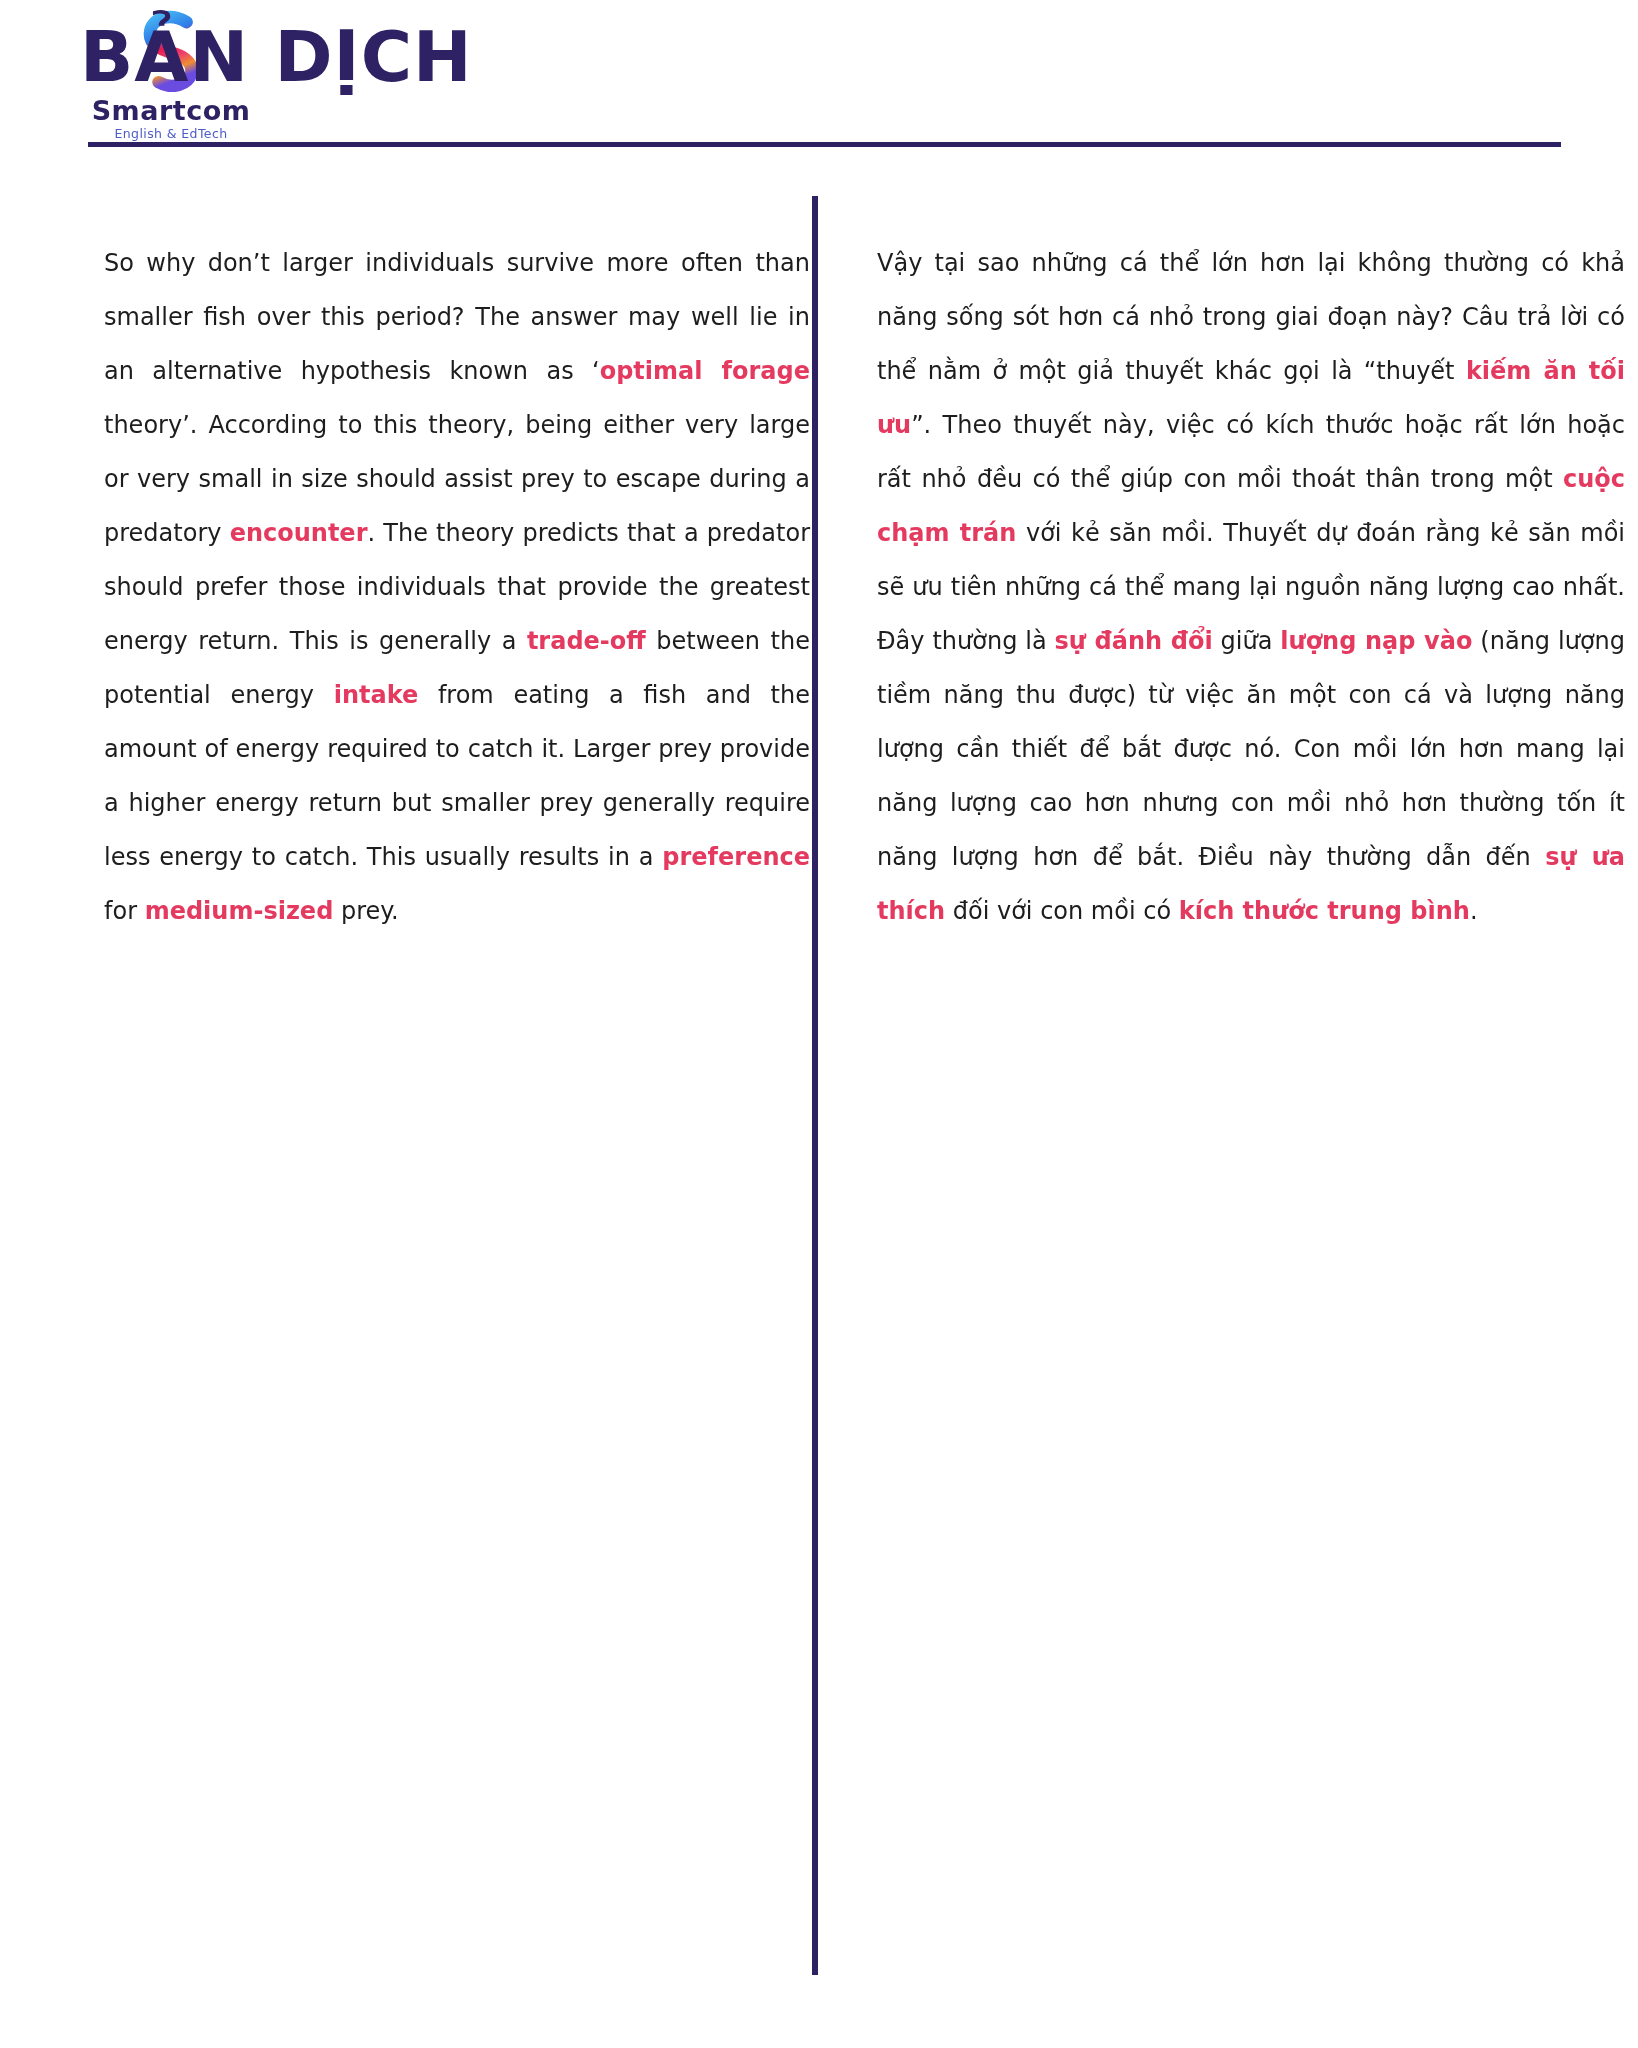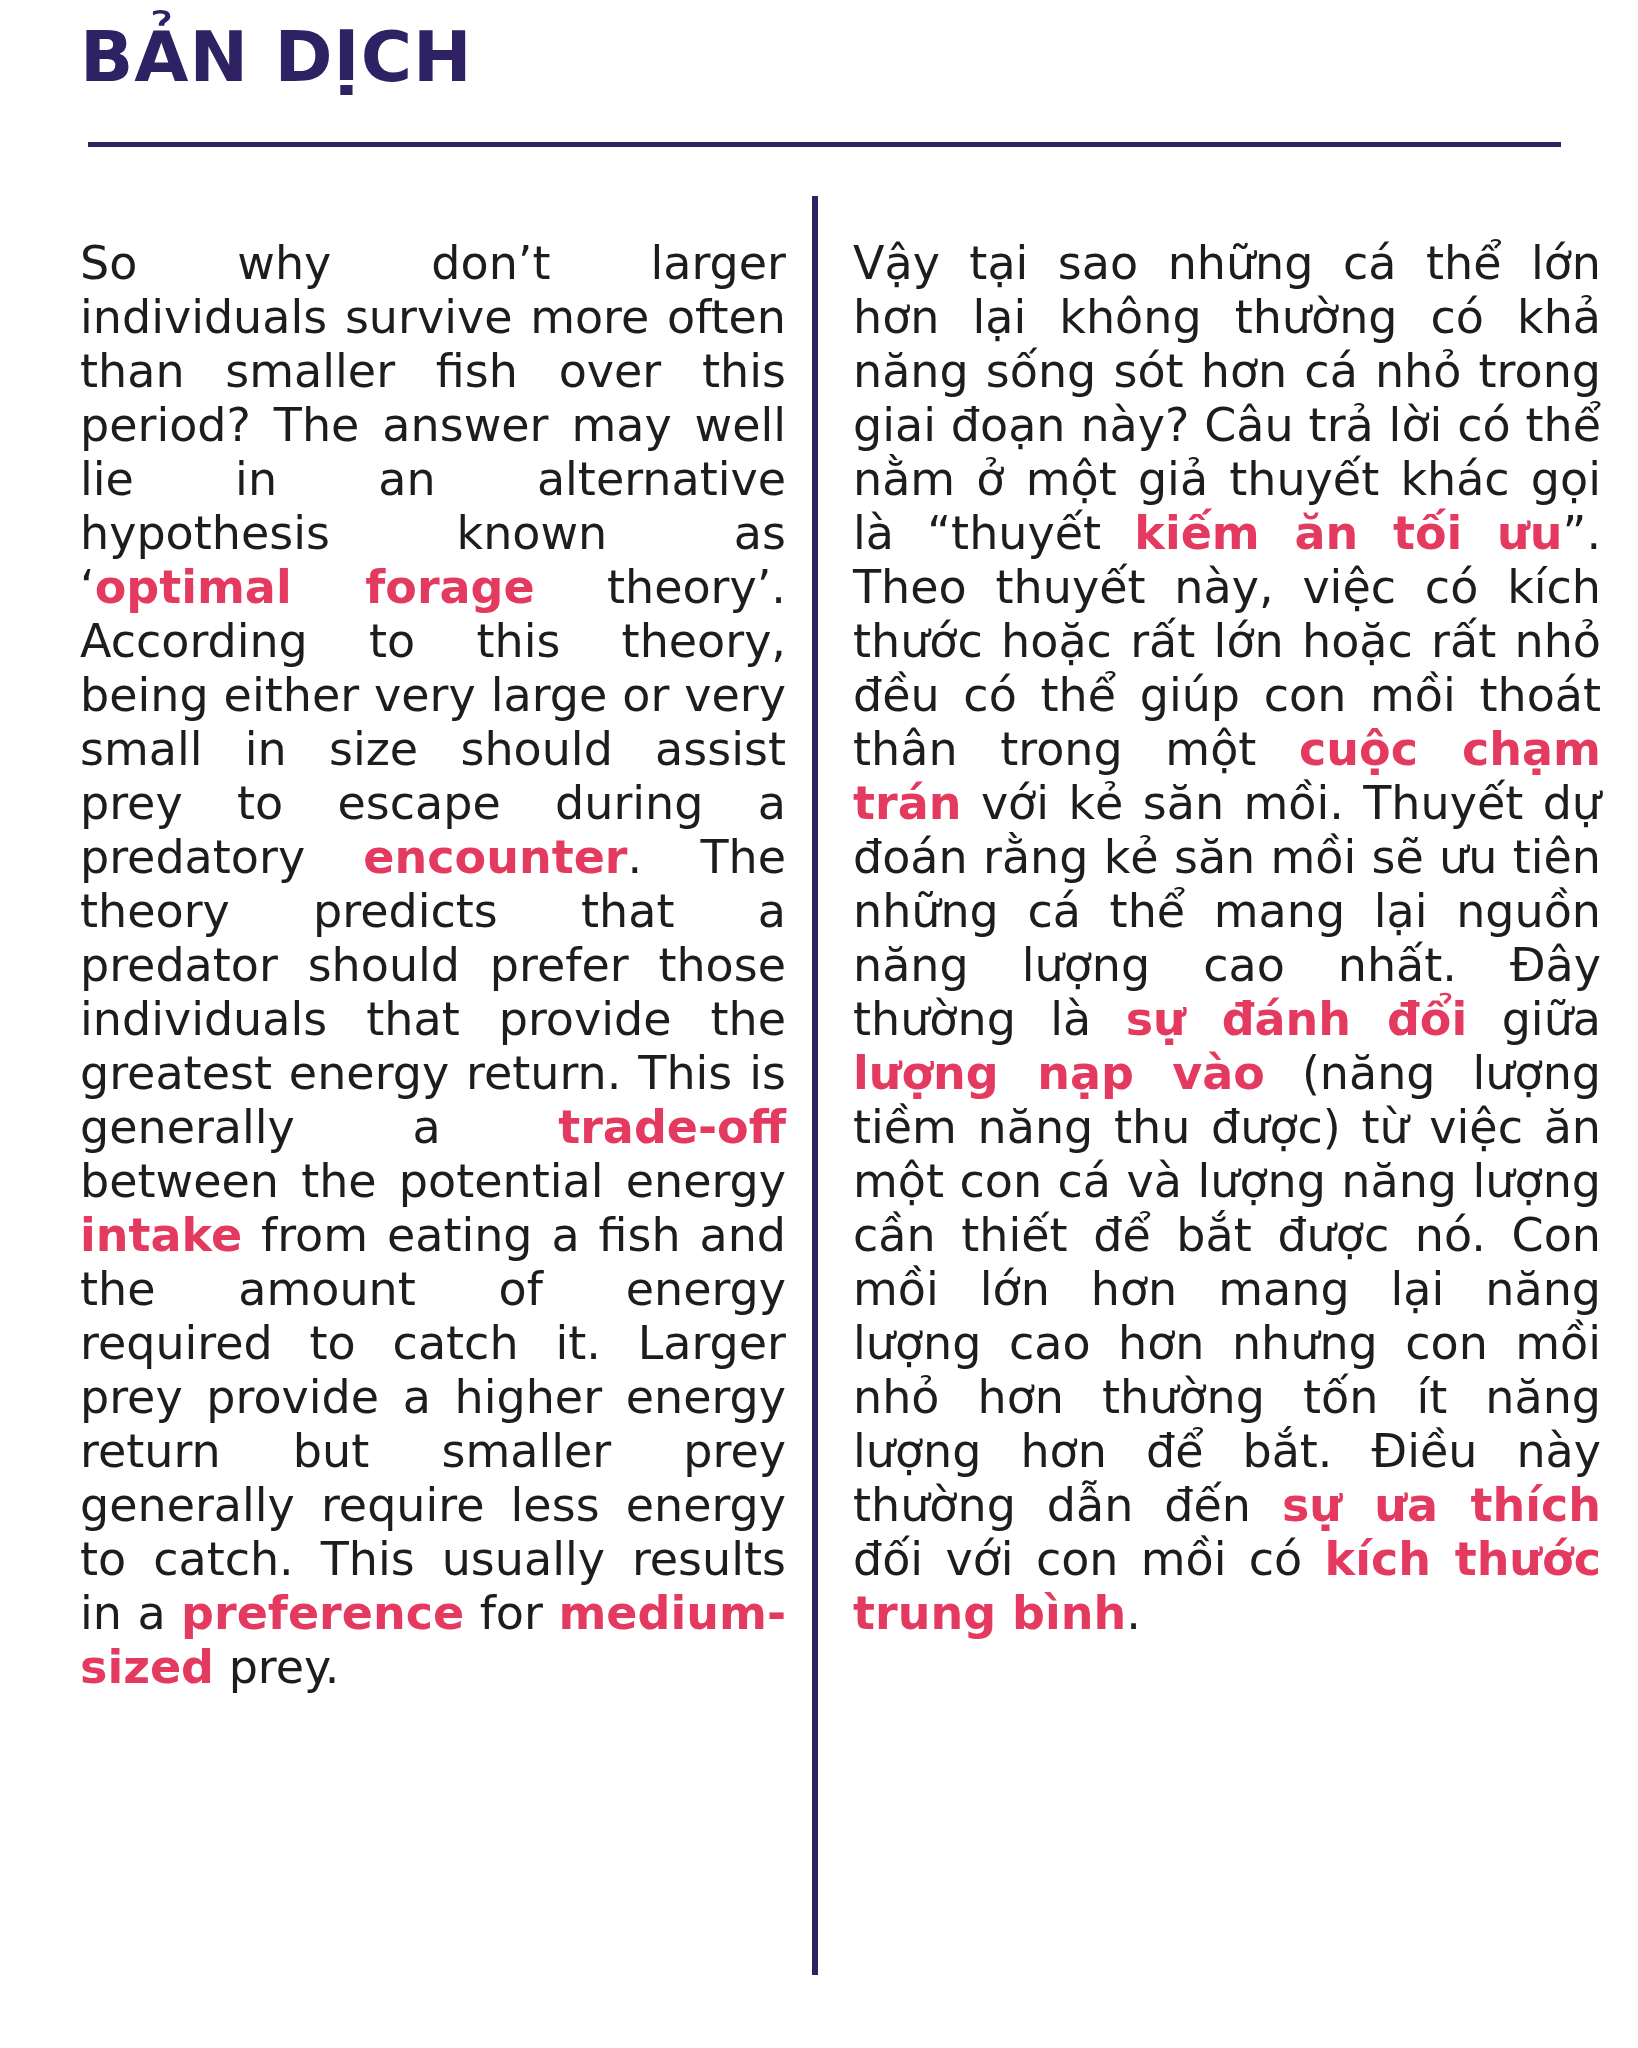--- a/index.html
+++ b/index.html
@@ -14,32 +14,49 @@
   .brand { margin-top:3px; font-size:27px; font-weight:700; color:var(--navy,#2e2264); letter-spacing:.5px; }
   .tagline { font-size:12.5px; color:var(--tagline,#4d5bc9); letter-spacing:.4px; }
   .title {
     position:absolute; left:80px; top:16px; width:1290px; text-align:left;
     font-size:70px; font-weight:800; color:var(--navy,#2e2264); letter-spacing:1px;
   }
   .rule { position:absolute; left:88px; top:142px; width:1473px; height:5px; background:var(--navy,#2e2264); }
   .divider { position:absolute; left:812px; top:196px; width:6px; height:1779px; background:var(--navy,#2e2264); }
   
   .col {
-    position:absolute; top:236px; font-size:46px; line-height:54px;
-    color:var(--text,#1d1d1d); text-align:justify; text-justify:inter-word;
+    position:absolute; top:236px; font-size:24px; line-height:54px;
+    color:var(--text,#1d1d1d); text-align:justify; text-justify:inter-word;margin-left:24px;
   }
   .col-left  { left:80px;  width:706px; }
   .col-right { left:853px; width:748px; }
   .hl { color:var(--red,#e43a5f); font-weight:700; }
 </style>
 </head>
 <body>
 
 <div class="page">
 
+  <div class="logo">
+    <svg class="logo-mark" viewBox="0 0 100 104" xmlns="http://www.w3.org/2000/svg" aria-hidden="true">
+      <defs>
+        <linearGradient id="lg-s" x1="0" y1="0" x2="0.25" y2="1">
+          <stop offset="0" stop-color="#47b6f2"></stop>
+          <stop offset="0.32" stop-color="#2e7ce9"></stop>
+          <stop offset="0.5" stop-color="#e81b50"></stop>
+          <stop offset="0.68" stop-color="#ee3f6d"></stop>
+          <stop offset="0.85" stop-color="#f08e31"></stop>
+          <stop offset="1" stop-color="#6b4ce0"></stop>
+        </linearGradient>
+      </defs>
+      <path d="M70 15 C48 2 24 10 23 29 C22 45 38 50 50 54 C63 58 78 64 76 80 C74 95 51 102 34 92" fill="none" stroke="url(#lg-s)" stroke-width="16" stroke-linecap="round"></path>
+    </svg>
+    <div class="brand">Smartcom</div>
+    <div class="tagline">English &amp; EdTech</div>
+  </div>
 
   <h1 class="title">BẢN DỊCH</h1>
 
   <div class="rule"></div>
   <div class="divider"></div>
 
   <main>
     <section class="col col-left">
       <p class="para"><span>So why don’t larger individuals survive more often than smaller fish over this period? The answer may well lie in an alternative hypothesis known as ‘</span><span class="hl">optimal forage</span><span> theory’. According to this theory, being either very large or very small in size should assist prey to escape during a predatory </span><span class="hl">encounter</span><span>. The theory predicts that a predator should prefer those individuals that provide the greatest energy return. This is generally a </span><span class="hl">trade-off</span><span> between the potential energy </span><span class="hl">intake</span><span> from eating a fish and the amount of energy required to catch it. Larger prey provide a higher energy return but smaller prey generally require less energy to catch. This usually results in a </span><span class="hl">preference</span><span> for </span><span class="hl">medium-sized</span><span> prey.</span></p>
     </section>

